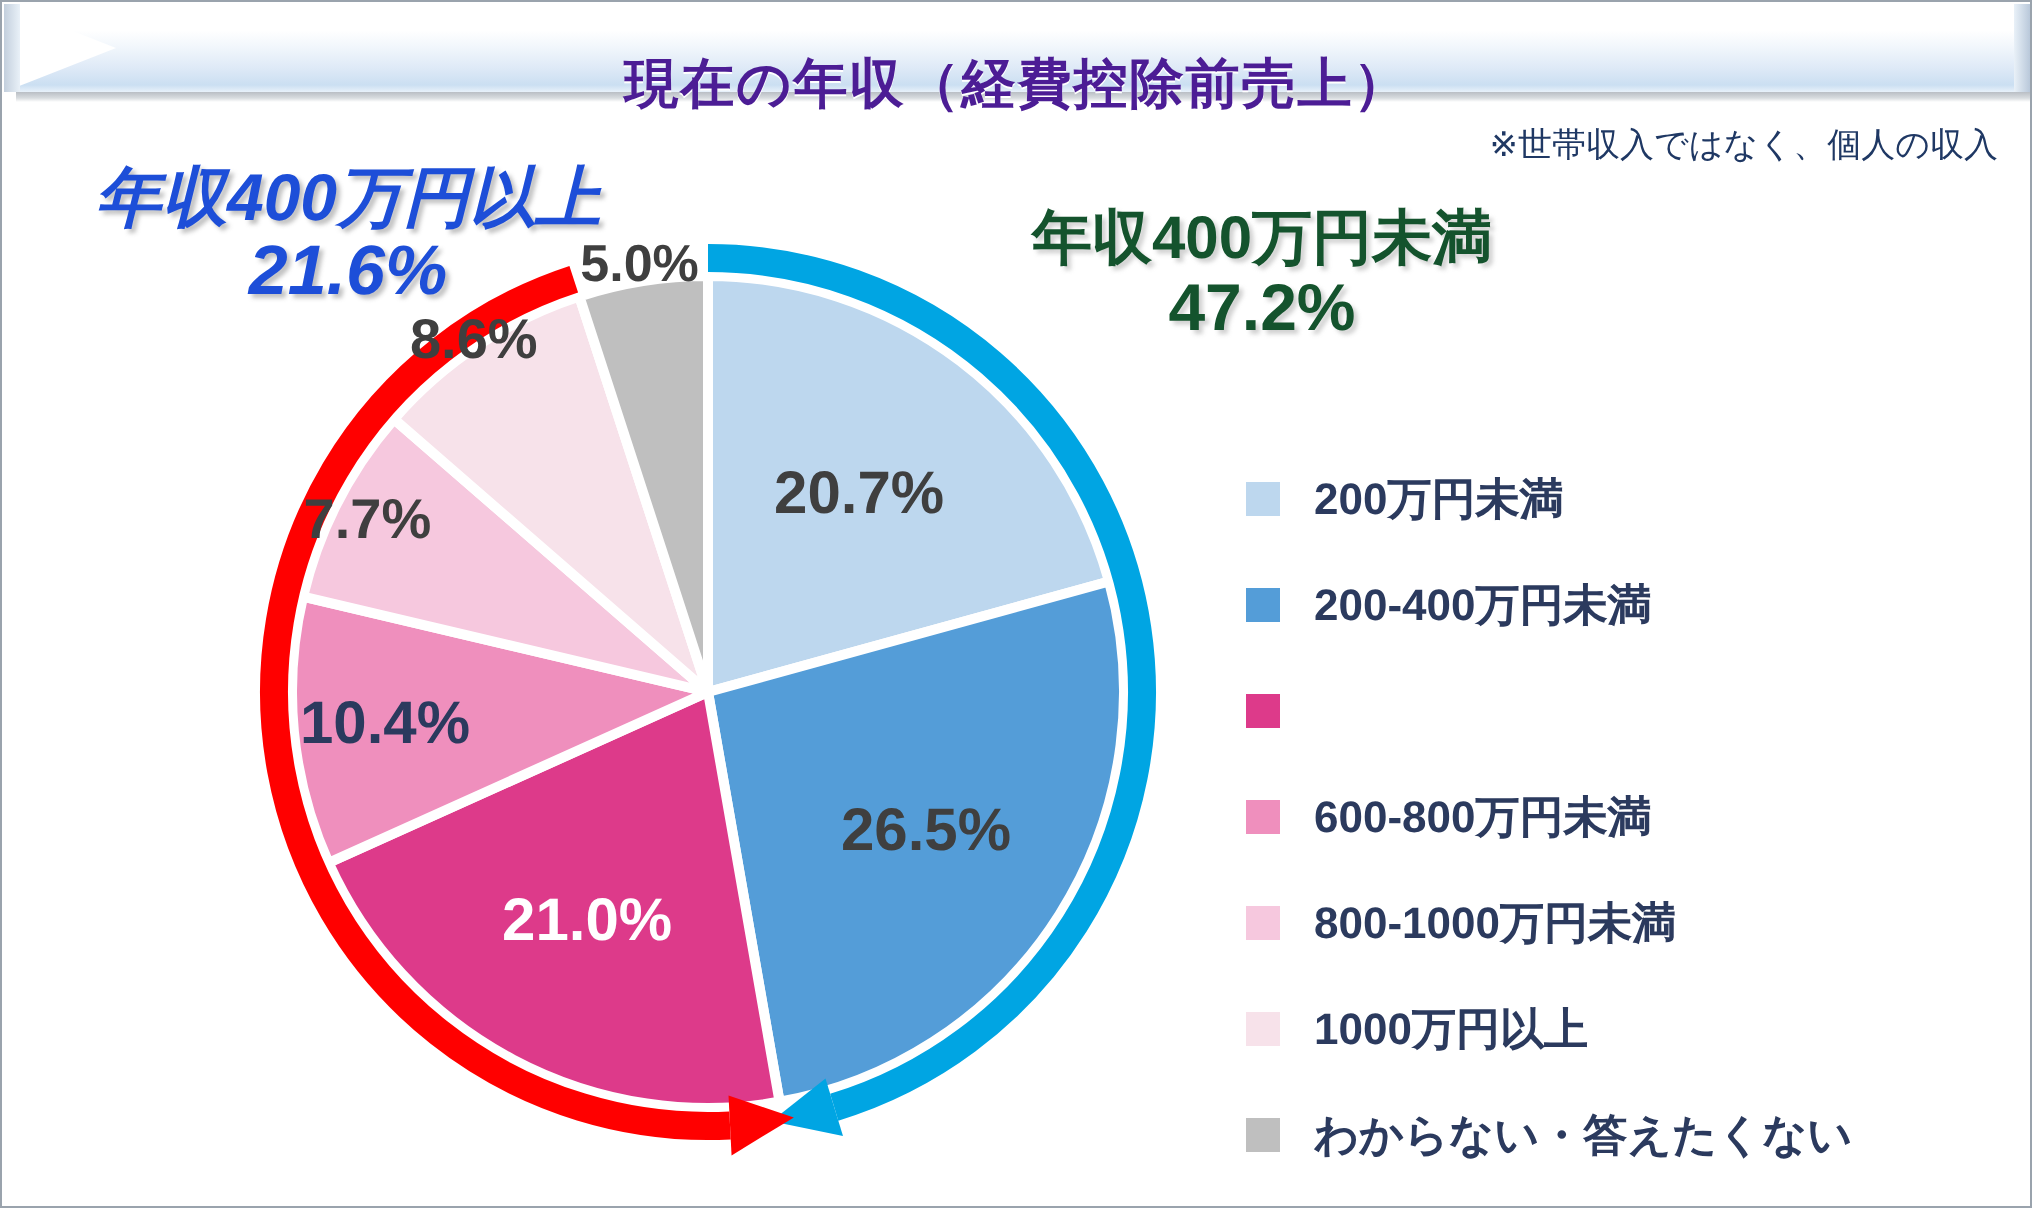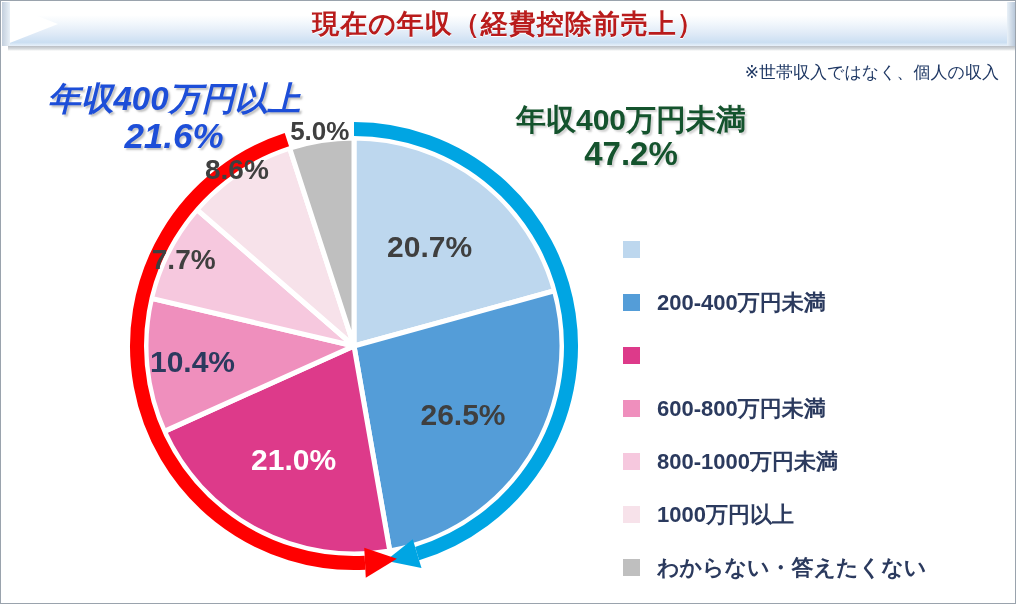--- a/index.html
+++ b/index.html
@@ -36,23 +36,23 @@
     position:absolute;left:0;top:0;width:8px;height:44px;
     background:linear-gradient(to right,#c3cfdd,#e9f1f8);
     -webkit-clip-path:polygon(0 0,8px 0,8px 44px,0 44px);
     clip-path:polygon(0 0,8px 0,8px 44px,0 44px);
   }
   .ribbon-edge-r{
     position:absolute;right:0;top:0;width:8px;height:44px;
     background:linear-gradient(to left,#b9c8da,#e9f1f8);
   }
   .ribbon-title{
-    position:absolute;left:0;top:0;width:1013px;height:44px;
+    position:absolute;left:0;top:18px;width:1013px;height:44px;
     display:flex;align-items:center;justify-content:center;
-    font-size:27px;font-weight:bold;color:#b91c1c;
+    font-size:27px;font-weight:bold;color:#4c1d95;
     letter-spacing:1px;
     text-shadow:0 1px 0 #ffffff;
     border-radius:21px;
   }
 
   
   .note{
     position:absolute;right:16px;top:60px;
     font-size:17px;color:#1f3864;
     white-space:nowrap;
@@ -148,20 +148,21 @@
           <text x="62.7" y="167.8" text-anchor="middle" font-size="28" font-weight="bold" font-family="&quot;Liberation Sans&quot;,&quot;DejaVu Sans&quot;,sans-serif" fill="#3f3f3f">7.7%</text>
           <text x="115.9" y="78.1" text-anchor="middle" font-size="28" font-weight="bold" font-family="&quot;Liberation Sans&quot;,&quot;DejaVu Sans&quot;,sans-serif" fill="#3f3f3f">8.6%</text>
           <text x="198.8" y="39.3" text-anchor="middle" font-size="26" font-weight="bold" font-family="&quot;Liberation Sans&quot;,&quot;DejaVu Sans&quot;,sans-serif" fill="#3f3f3f">5.0%</text>
         </g>
     </svg>
   </div>
 
   <div class="legend">
     <div class="legend-row">
       <span class="legend-swatch" style="background: rgb(189, 215, 238);"></span>
+      <span class="legend-label">200万円未満</span>
     </div>
     <div class="legend-row">
       <span class="legend-swatch" style="background: rgb(84, 157, 216);"></span>
       <span class="legend-label">200-400万円未満</span>
     </div>
     <div class="legend-row">
       <span class="legend-swatch" style="background: rgb(221, 58, 138);"></span>
     </div>
     <div class="legend-row">
       <span class="legend-swatch" style="background: rgb(239, 143, 189);"></span>

